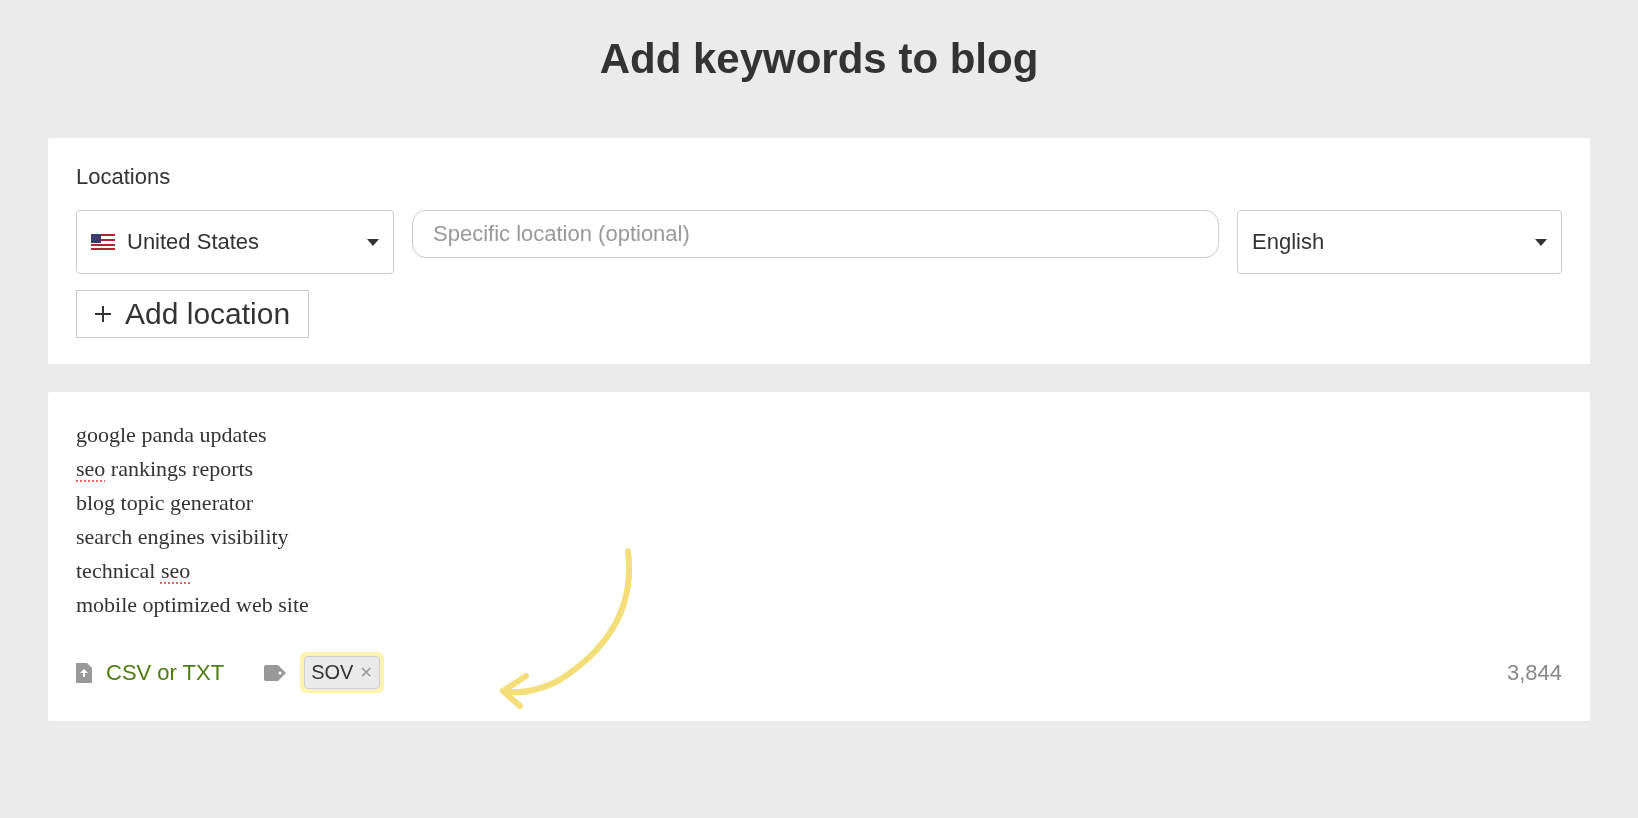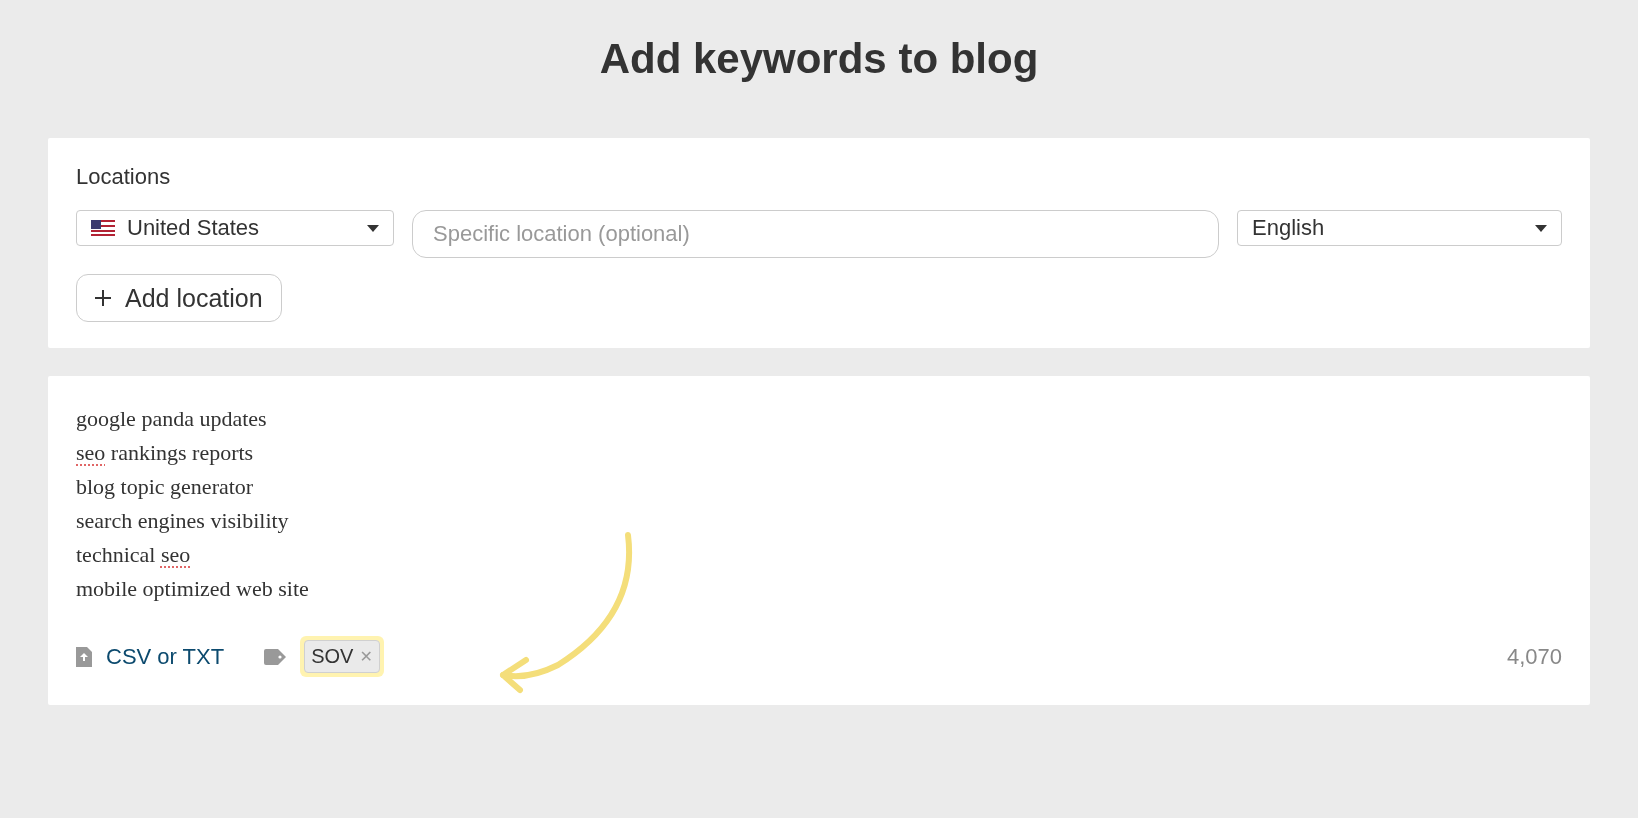--- a/index.html
+++ b/index.html
@@ -37,21 +37,21 @@
     .row {
       display: flex;
       gap: 18px;
       margin-bottom: 16px;
     }
     .select-box {
       display: flex;
       align-items: center;
       border: 1px solid #cccccc;
       border-radius: 4px;
-      height: 36px;
+      height: 64px;
       padding: 16px 14px;
       font-size: 22px;
       color: #333333;
       background: #ffffff;
       cursor: pointer;
       position: relative;
     }
     .country-select {
       width: 318px;
     }
@@ -100,24 +100,24 @@
       width: 0;
       height: 0;
       border-left: 6px solid transparent;
       border-right: 6px solid transparent;
       border-top: 7px solid #333333;
     }
     .add-location-btn {
       display: inline-flex;
       align-items: center;
       border: 1px solid #cccccc;
-      border-radius: 12px;
+      border-radius: 0;
       height: 48px;
       padding: 10px 18px;
-      font-size: 25px;
+      font-size: 30px;
       color: #333333;
       background: #ffffff;
       cursor: pointer;
     }
     .plus-icon {
       width: 16px;
       height: 16px;
       display: inline-block;
       margin-right: 14px;
       position: relative;
@@ -172,21 +172,21 @@
       display: inline-flex;
       align-items: center;
       justify-content: center;
     }
     .upload-icon svg {
       width: 16px;
       height: 20px;
     }
     .csv-text {
       font-size: 22px;
-      color: #0c4a6e;
+      color: #4d7c0f;
       margin-right: 26px;
     }
     .tag-icon {
       color: #999999;
       width: 22px;
       height: 16px;
       display: inline-flex;
       align-items: center;
     }
     .tag-icon svg {
@@ -293,15 +293,15 @@
       </svg>
     </span>
 
     <span class="sov-chip-highlight">
       <span class="sov-chip">
         <span>SOV</span>
         <span class="chip-x">✕</span>
       </span>
     </span>
 
-    <span class="counter">4,070</span>
+    <span class="counter">3,844</span>
   </div>
 </div>
 
 </body></html>

